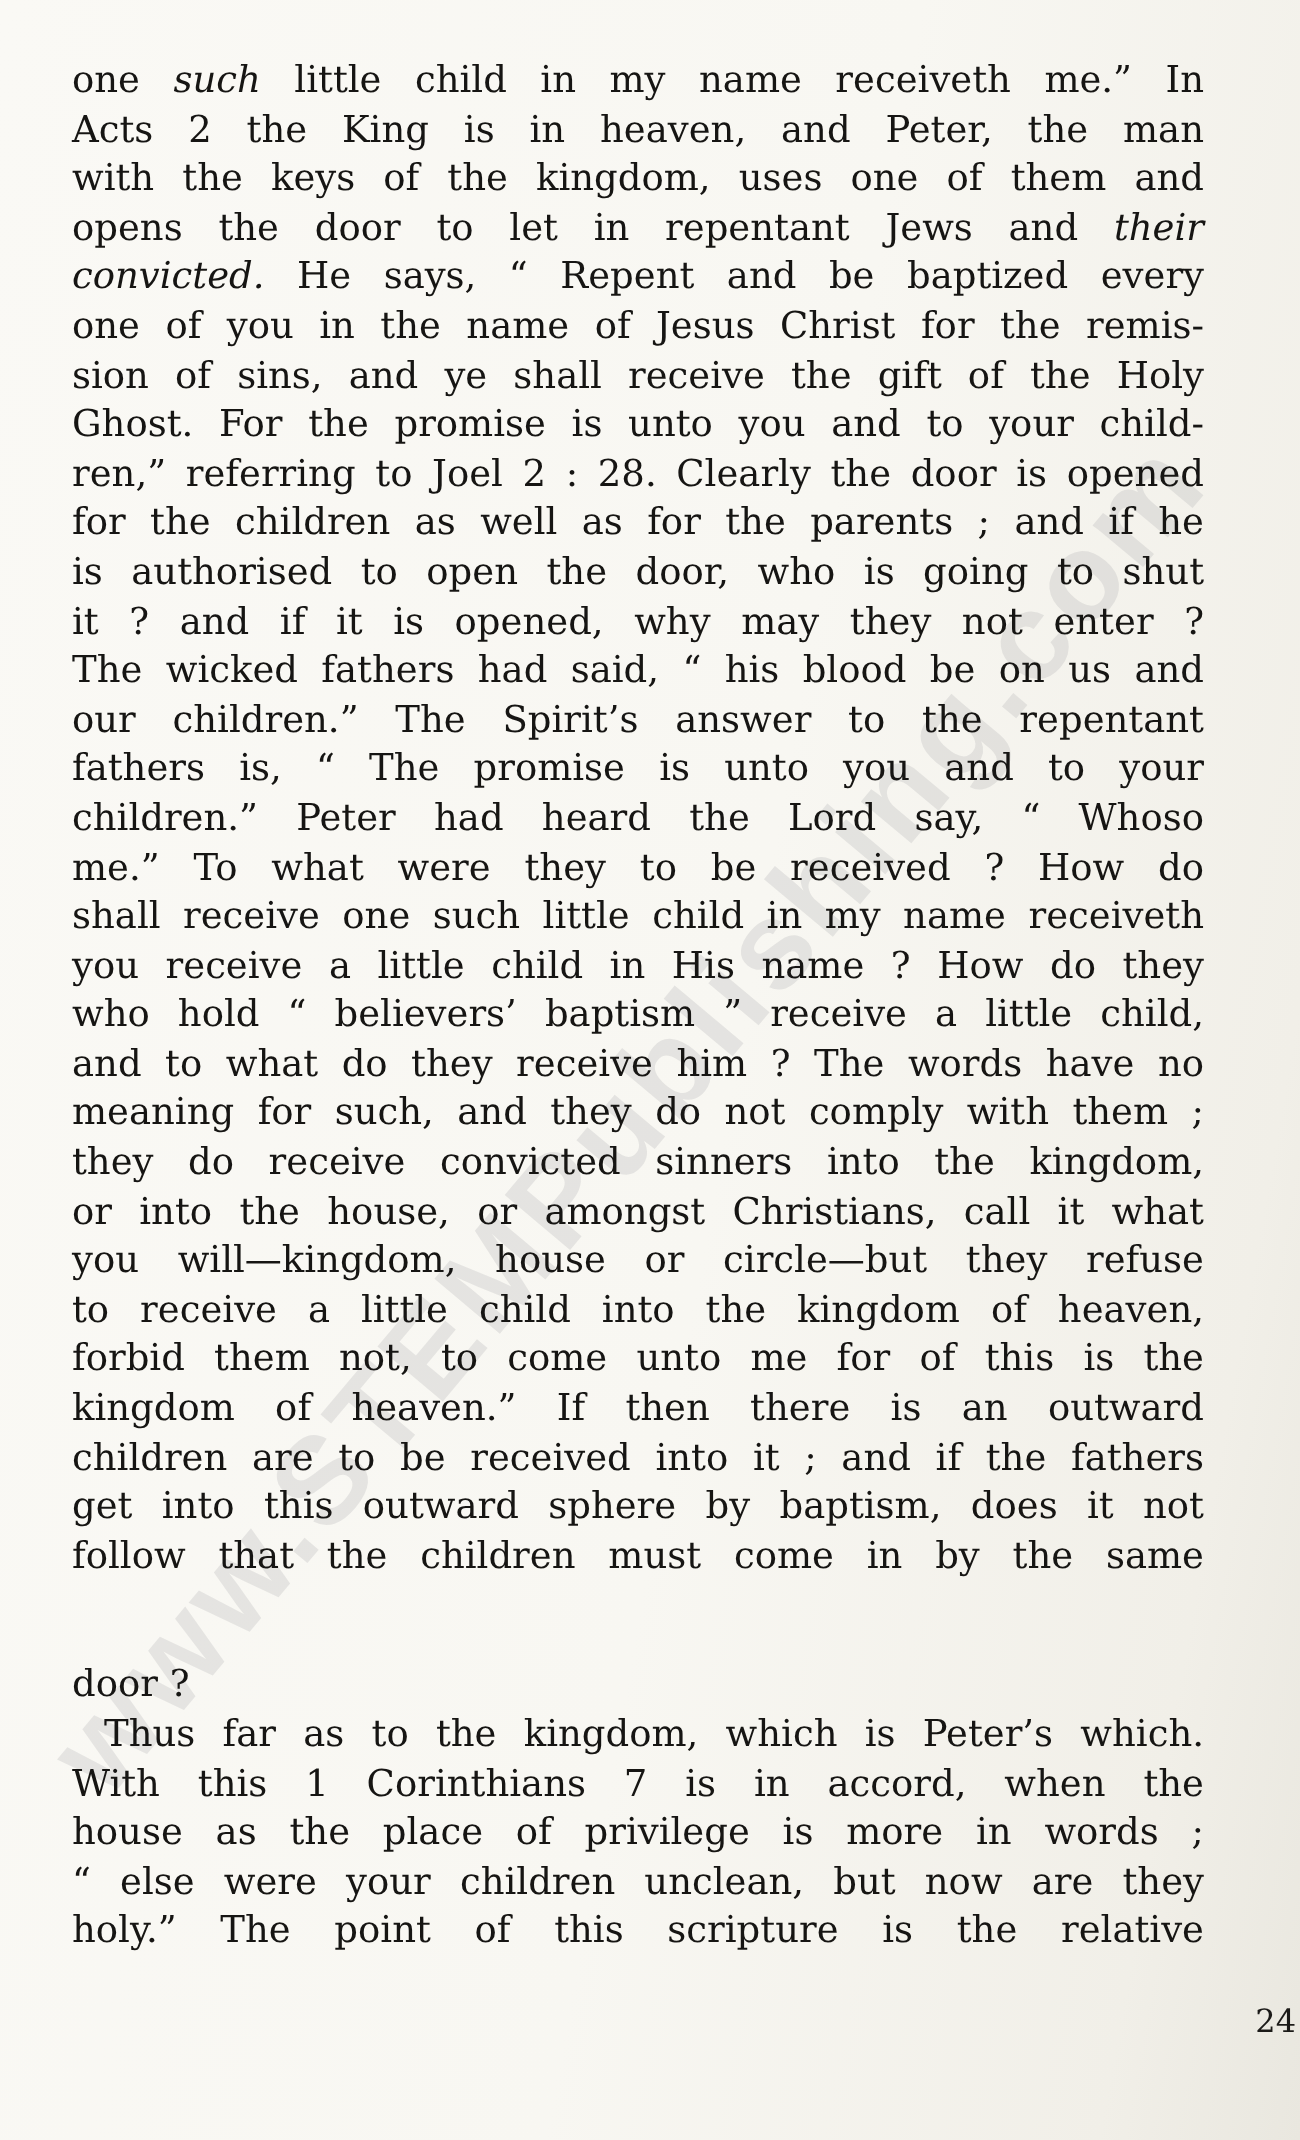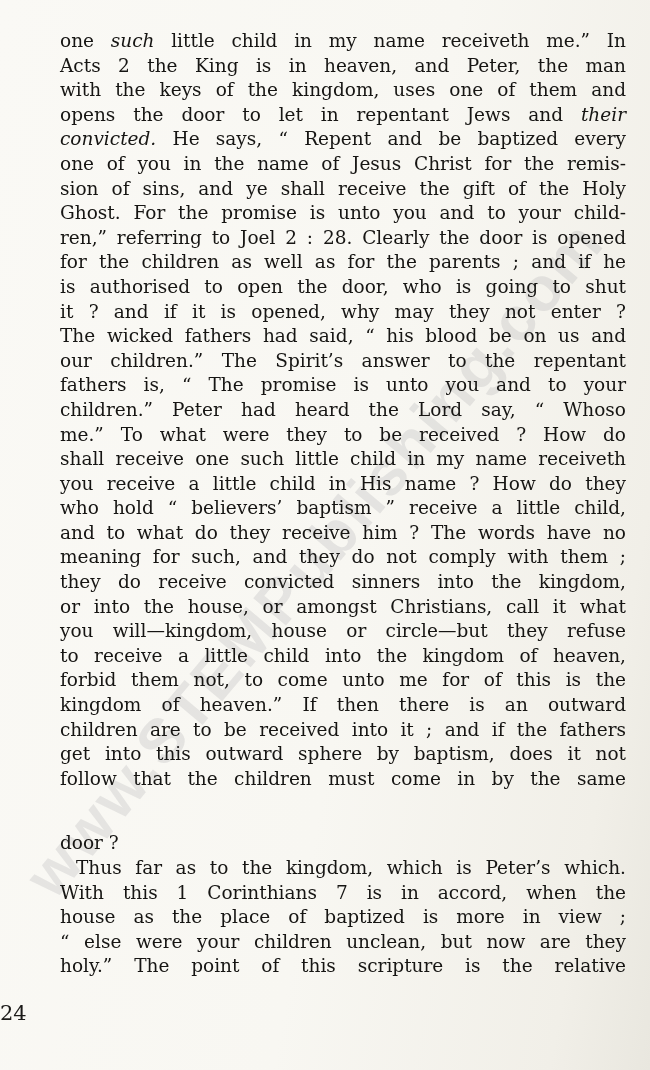--- a/index.html
+++ b/index.html
@@ -33,21 +33,21 @@
     font-weight: bold;
     letter-spacing: 3px;
     color: rgba(158, 158, 164, 0.22);
     white-space: nowrap;
     z-index: 0;
     pointer-events: none;
     user-select: none;
   }
   .text-block {
     position: absolute;
-    left: 60px;
+    left: 36px;
     top: 29px;
     width: 566px;
     z-index: 1;
     font-size: 18.5px;
     line-height: 24.6px;
     color: #161513;
   }
   .para { margin: 0; }
   .line {
     text-align: justify;
@@ -62,24 +62,25 @@
     text-indent: 16px;
   }
   .line i {
     font-style: italic;
   }
   .footer {
     position: absolute;
     top: 1001px;
     left: 0;
     width: 636px; 
-    text-align: left;
+    text-align: right;
     z-index: 1;
-    font-size: 21px;
+    font-size: 16px;
     color: #1b1a18;
+    padding-left: 12px;
   }
 </style>
 </head>
 <body>
 
 <div class="page">
   <div class="watermark">www.STEMPublishing.com</div>
 
   <div class="text-block" id="text-block">
       <div class="para">
@@ -112,20 +113,20 @@
         <div class="line">forbid them not, to come unto me for of this is the</div>
         <div class="line">kingdom of heaven.”  If then there is an outward</div>
         <div class="line">children are to be received into it ;  and if the fathers</div>
         <div class="line">get into this outward sphere by baptism, does it not</div>
         <div class="line">follow that the children must come in by the same</div>
         <div class="line flush">door ?</div>
       </div>
       <div class="para indent">
         <div class="line">Thus far as to the kingdom, which is Peter’s which.</div>
         <div class="line">With this 1 Corinthians 7 is in accord, when the</div>
-        <div class="line">house as the place of baptized is more in view ;</div>
+        <div class="line">house as the place of privilege is more in words ;</div>
         <div class="line">“ else were your children unclean, but now are they</div>
         <div class="line">holy.”  The point of this scripture is the relative</div>
       </div>
     </div>
 
   <div class="footer">24</div>
 </div>
 
 </body></html>

